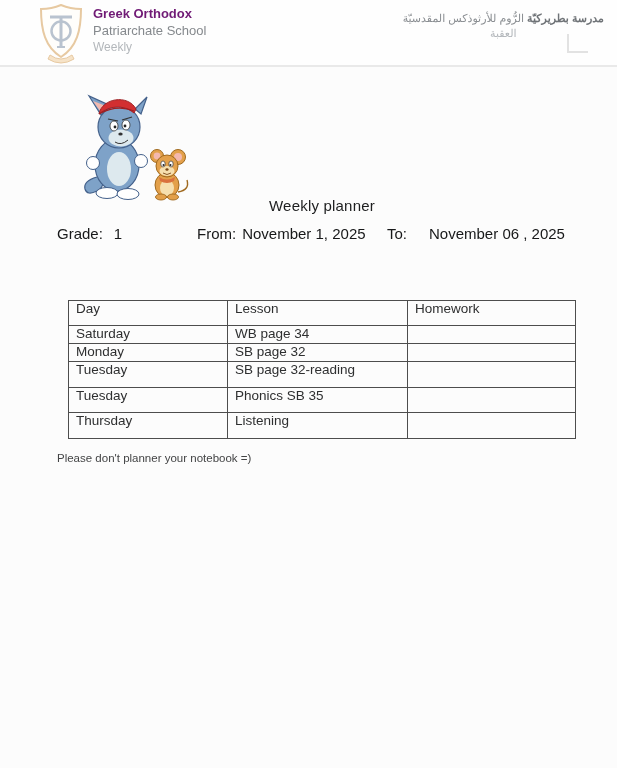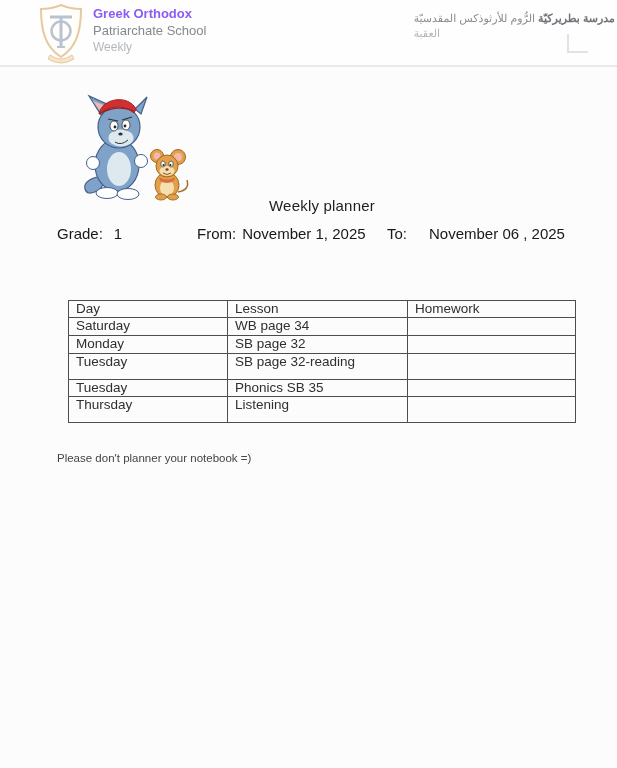--- a/index.html
+++ b/index.html
@@ -9,24 +9,24 @@
     background:#fcfcfc; overflow:hidden;
     font-family:"Liberation Sans", sans-serif; color:#202122;
   }
   
   .hdr {
     position:absolute; left:0; top:0; width:617px; height:67px;
     background:#fefefe; border-bottom:2px solid #e9e9e9;
   }
   .logo { position:absolute; left:35px; top:2px; width:52px; height:62px; }
   .school-en { position:absolute; left:93px; top:5px; line-height:17px; }
-  .school-en .l1 { font-size:13px; font-weight:bold; color:#8b5cf6; }
+  .school-en .l1 { font-size:13px; font-weight:bold; color:#701a75; }
   .school-en .l2 { font-size:13px; color:#85898d; }
   .school-en .l3 { font-size:12px; color:#b3b7bb; }
-  .school-ar { position:absolute; right:2px; top:11px; text-align:left; direction:rtl; line-height:15px; }
+  .school-ar { position:absolute; right:13px; top:11px; text-align:center; direction:rtl; line-height:15px; }
   .school-ar .a1 { font-size:11px; color:#8a8e92; }
   .school-ar .a1 b { color:#6f7377; }
   .school-ar .a2 { font-size:11px; color:#b3b7bb; }
   .corner-mark {
     position:absolute; left:567px; top:34px; width:21px; height:19px;
     border-left:2px solid #e2e2e2; border-bottom:2px solid #e2e2e2;
   }
   
   .illustration { position:absolute; left:75px; top:93px; width:122px; height:109px; }
   .doc-title {
@@ -47,21 +47,21 @@
     border-collapse:collapse; table-layout:fixed;
     font-size:13.5px; color:#2e2f30;
   }
   table.planner col.c1 { width:159px; }
   table.planner col.c2 { width:180px; }
   table.planner col.c3 { width:168px; }
   table.planner th, table.planner td {
     border:1px solid #4d4d4d; font-weight:normal; text-align:left;
     vertical-align:top; padding:0 0 0 7px; line-height:16px;
   }
-  tr.h-sm  { height:17px; }
+  tr.h-sm  { height:25px; }
   tr.h-md  { height:18px; }
   tr.h-lg  { height:26px; }
   
   .note { position:absolute; left:57px; top:452px; font-size:11.5px; color:#434445; }
 </style>
 </head>
 <body>
 
 <div class="page">
 

